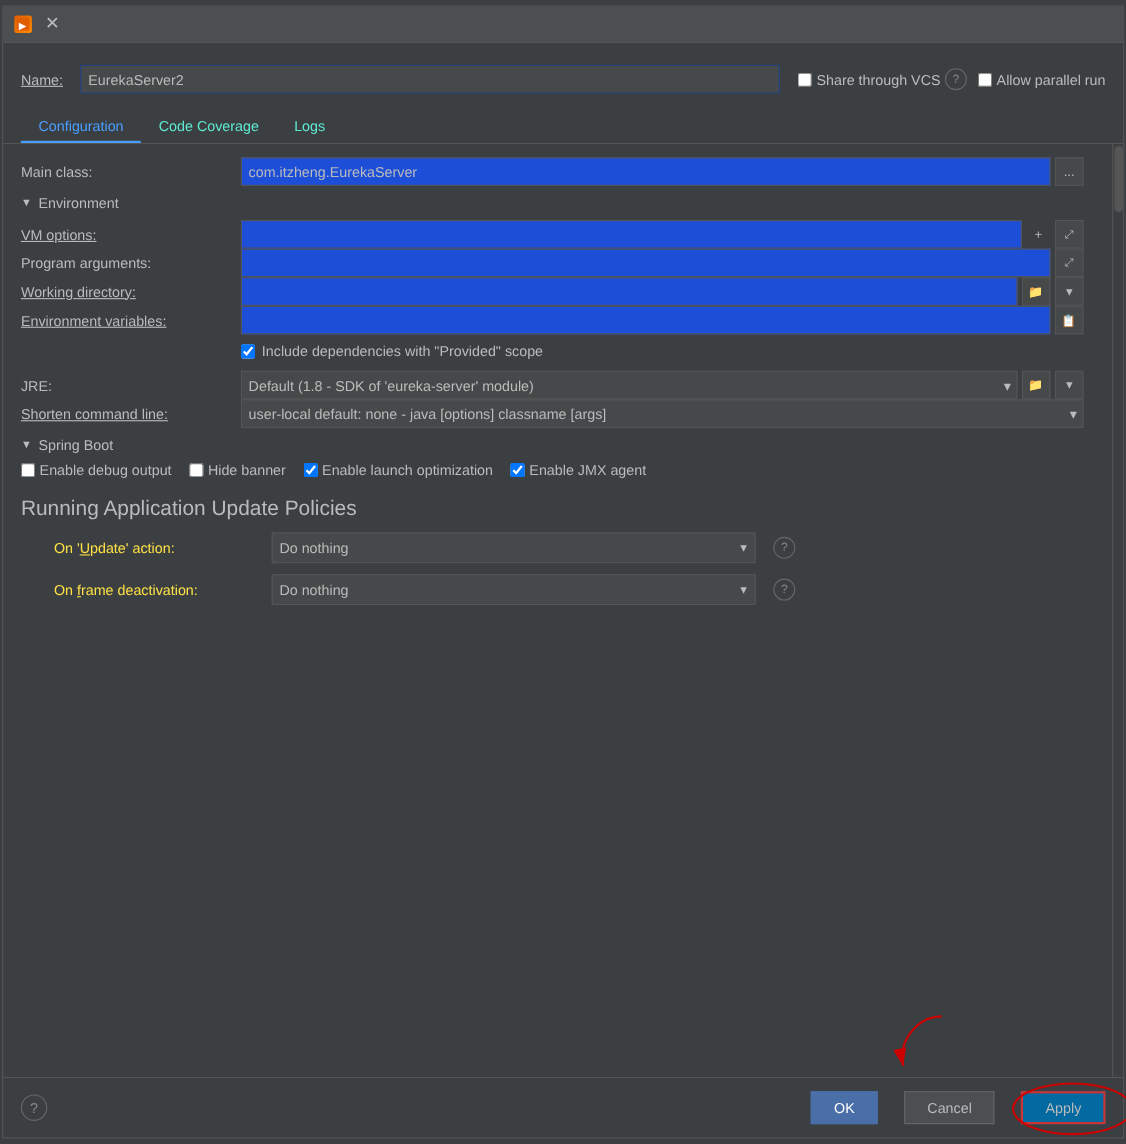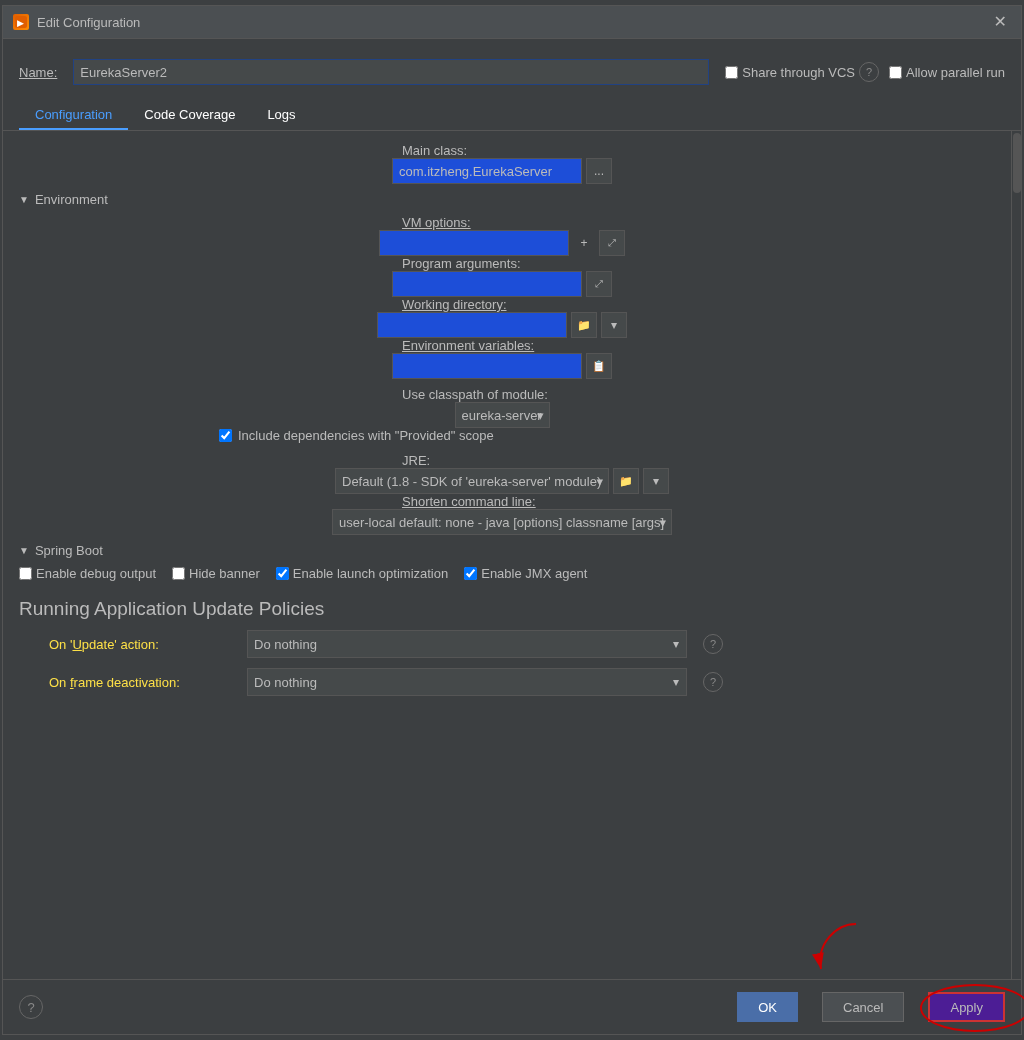--- a/index.html
+++ b/index.html
@@ -90,37 +90,36 @@
     }
     .tabs {
       display: flex;
       padding: 8px 16px 0 16px;
       border-bottom: 1px solid #555;
       gap: 0;
     }
     .tab {
       padding: 6px 16px;
       cursor: pointer;
-      color: #ffffff;
+      color: #5eead4;
       font-size: 13px;
       border-bottom: 2px solid transparent;
     }
     .tab.active {
       color: #4a9eff;
       border-bottom: 2px solid #4a9eff;
     }
     .content {
       padding: 12px 16px;
       flex: 1;
       overflow-y: auto;
     }
     .form-row {
       display: flex;
       align-items: center;
-      flex-direction: column;
     }
     .form-label {
       width: 200px;
       color: #bbbbbb;
       font-size: 13px;
       flex-shrink: 0;
     }
     .form-label span {
       text-decoration: underline;
     }
@@ -325,21 +324,21 @@
       background: #4a6ea8;
       color: #fff;
       border-color: #4a6ea8;
     }
     .btn-default {
       background: #4b4f52;
       color: #bbbbbb;
       border-color: #666;
     }
     .btn-apply {
-      background: #4c1d95;
+      background: #0369a1;
       color: #bbbbbb;
       border-color: #cc3333;
       border-width: 2px;
       position: relative;
     }
     .main-area {
       display: flex;
       flex: 1;
       overflow: hidden;
       position: relative;
@@ -368,21 +367,20 @@
 
 <div class="dialog">
 
   <div class="title-bar">
     <div class="title-bar-icon">
       <svg width="12" height="12" viewBox="0 0 12 12">
           <rect width="12" height="12" fill="#e05e00" rx="2"></rect>
           <text x="2" y="10" font-size="9" fill="white">▶</text>
         </svg>
     </div>
-    <span class="title-bar-text">Edit Configuration</span>
     <span class="close-btn">✕</span>
   </div>
 
   <div class="header-area" style="margin-top:10px;">
     <label class="name-label">Name:</label>
     <input class="name-input" type="text" style="width: 450px;" value="EurekaServer2">
     <div class="header-right">
       <div class="checkbox-group">
         <input type="checkbox" style="">
         <span>Share through VCS</span>
@@ -453,30 +451,20 @@
             <span>Environment variables:</span>
           </div>
           <div class="form-input-area">
             <input class="text-input" type="text" style="">
             <button class="icon-btn" style="font-size:11px;">📋</button>
           </div>
         </div>
 
         <div class="divider"></div>
 
-        <div class="form-row">
-          <div class="form-label">Use classpath of module:</div>
-          <div class="form-input-area">
-            <div class="select-wrapper">
-              <select class="select-input">
-                <option>eureka-server</option>
-              </select>
-            </div>
-          </div>
-        </div>
 
         <div class="include-dep-row">
           <input type="checkbox" checked="" style="">
           <span style="margin-left:6px;">Include dependencies with "Provided" scope</span>
         </div>
 
         <div class="form-row">
           <div class="form-label">JRE:</div>
           <div class="form-input-area">
             <div class="select-wrapper">

